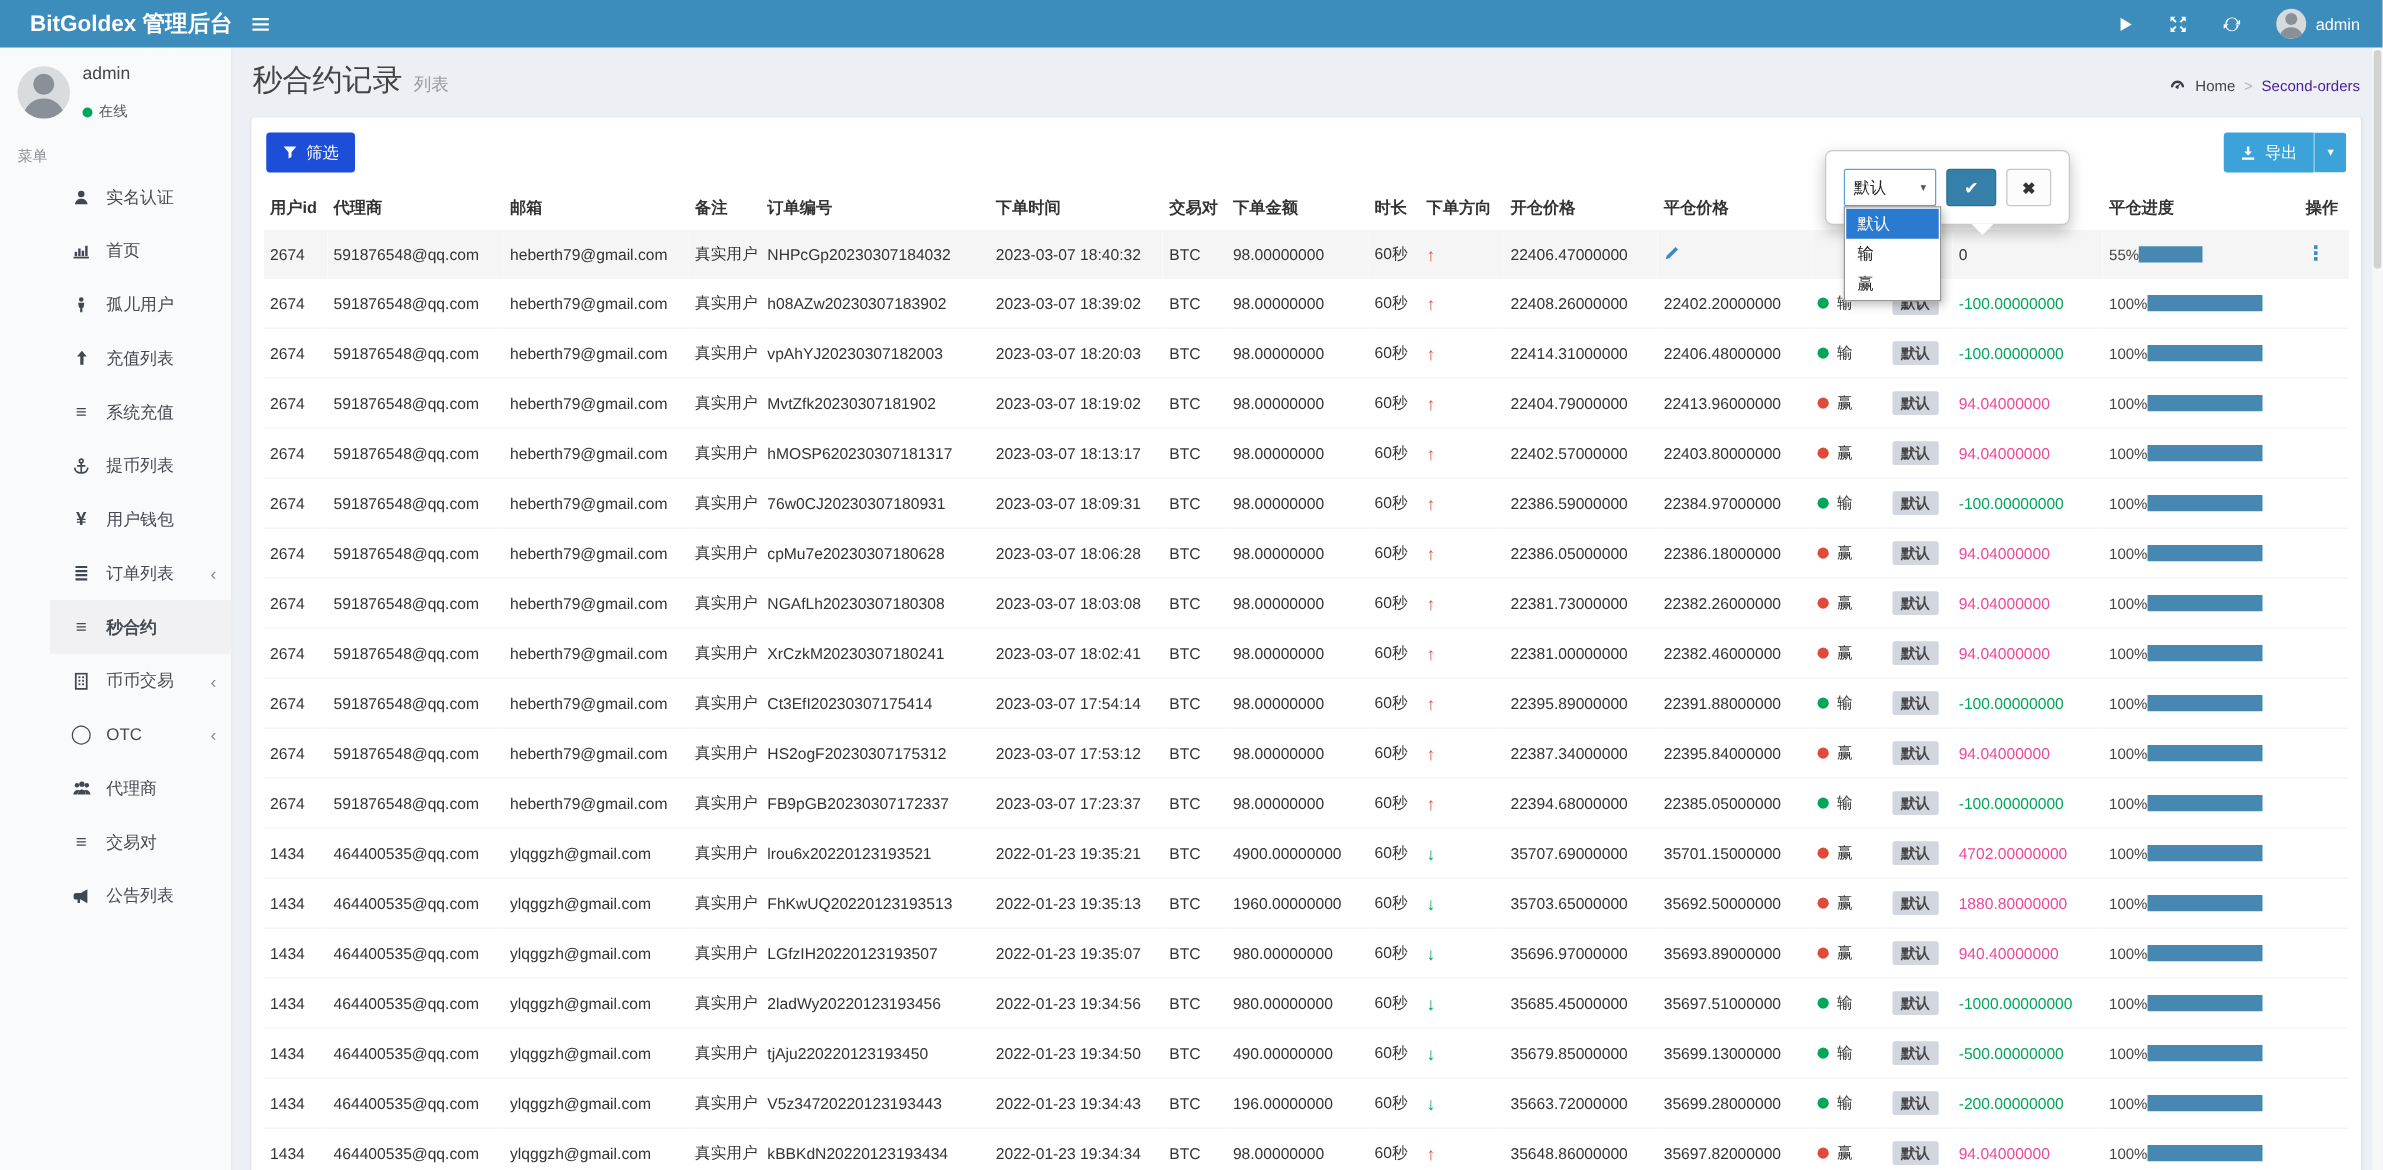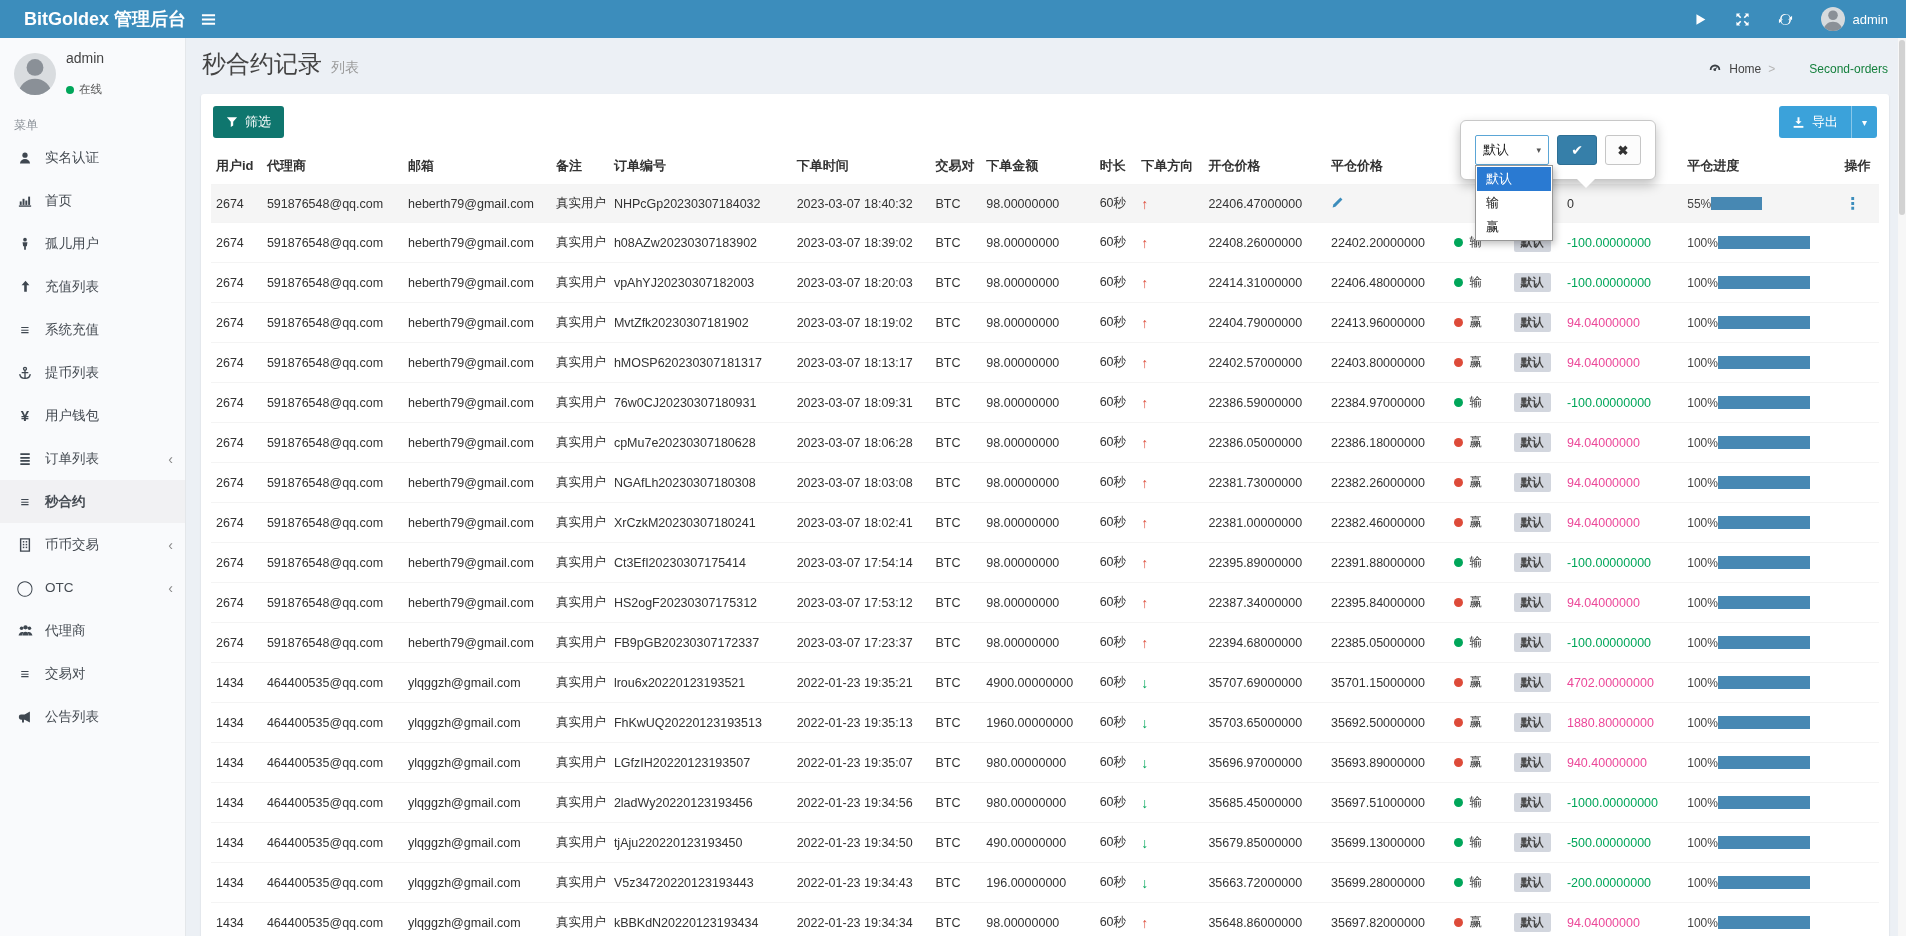--- a/index.html
+++ b/index.html
@@ -21,40 +21,40 @@
   .sidebar{position:absolute;top:38px;left:0;bottom:0;width:186px;background:#f9fafc;
     border-right:1px solid #e4e7ea;z-index:50;}
   .user-panel{display:flex;align-items:center;gap:10px;padding:12px 14px 10px;}
   .avatar-lg{width:42px;height:42px;border-radius:50%;background:#d9dcdf;overflow:hidden;flex:none;}
   .user-name{font-size:14px;color:#444;}
   .user-status{font-size:11.5px;color:#555;margin-top:16px;display:flex;align-items:center;gap:5px;}
   .dot-online{width:8px;height:8px;border-radius:50%;background:#00a65a;display:inline-block;}
   .menu-label{padding:10px 14px 2px;font-size:12px;color:#8a9097;}
   .menu{list-style:none;}
   .menu li{display:flex;align-items:center;height:43px;padding:0 12px 0 16px;gap:11px;
-    font-size:13.5px;color:#454b52;cursor:pointer;}
+    font-size:13.5px;color:#454b52;cursor:pointer;margin-left:40px;}
   .menu li.active{background:#f1f1f3;font-weight:bold;}
   .mi{width:18px;flex:none;display:flex;justify-content:center;color:#3f4750;font-size:14px;line-height:1;}
   .mi.glyph{font-size:15px;font-weight:bold;}
   .chev{margin-left:auto;color:#888;font-size:14px;}
 
   
   .main{position:absolute;left:186px;top:38px;right:0;bottom:0;}
   .content-header{display:flex;justify-content:space-between;align-items:flex-start;padding:10px 18px 0 16px;}
   .page-title{font-size:24px;font-weight:normal;color:#444;display:flex;align-items:baseline;gap:9px;}
   .page-sub{font-size:14px;color:#9a9a9a;}
   .breadcrumb{display:flex;align-items:center;gap:7px;font-size:12px;color:#444;margin-top:14px;}
   .bc-sep{color:#b5b5b5;}
-  .bc-current{color:#15803d;margin-left:27px;}
+  .bc-current{color:#4c1d95;}
 
   .card{position:absolute;left:15px;right:17px;top:56px;bottom:-30px;background:#fff;
     border-radius:3px;box-shadow:0 1px 2px rgba(0,0,0,.12);padding:10px 10px 0;}
 
   .toolbar{display:flex;justify-content:space-between;align-items:center;margin:2px 2px 10px;}
-  .btn{display:inline-flex;align-items:center;gap:7px;background:#0f766e;color:#fff;border:none;
+  .btn{display:inline-flex;align-items:center;gap:7px;background:#1d4ed8;color:#fff;border:none;
     font-size:13px;padding:7px 13px;border-radius:3px;cursor:pointer;font-family:inherit;}
   .btn-export-group{display:flex;}
   .btn-export{background:#3ba2da;border-radius:3px 0 0 3px;}
   .btn-caret{background:#3ba2da;border:none;border-left:1px solid rgba(255,255,255,.4);
     border-radius:0 3px 3px 0;padding:7px 10px;color:#fff;font-size:10px;cursor:pointer;}
 
   
   table{width:100%;border-collapse:collapse;table-layout:fixed;font-size:12.5px;}
   th{text-align:left;font-size:13px;color:#333;padding:9px 5px;border-bottom:1px solid #f4f4f4;
     white-space:nowrap;overflow:hidden;}

